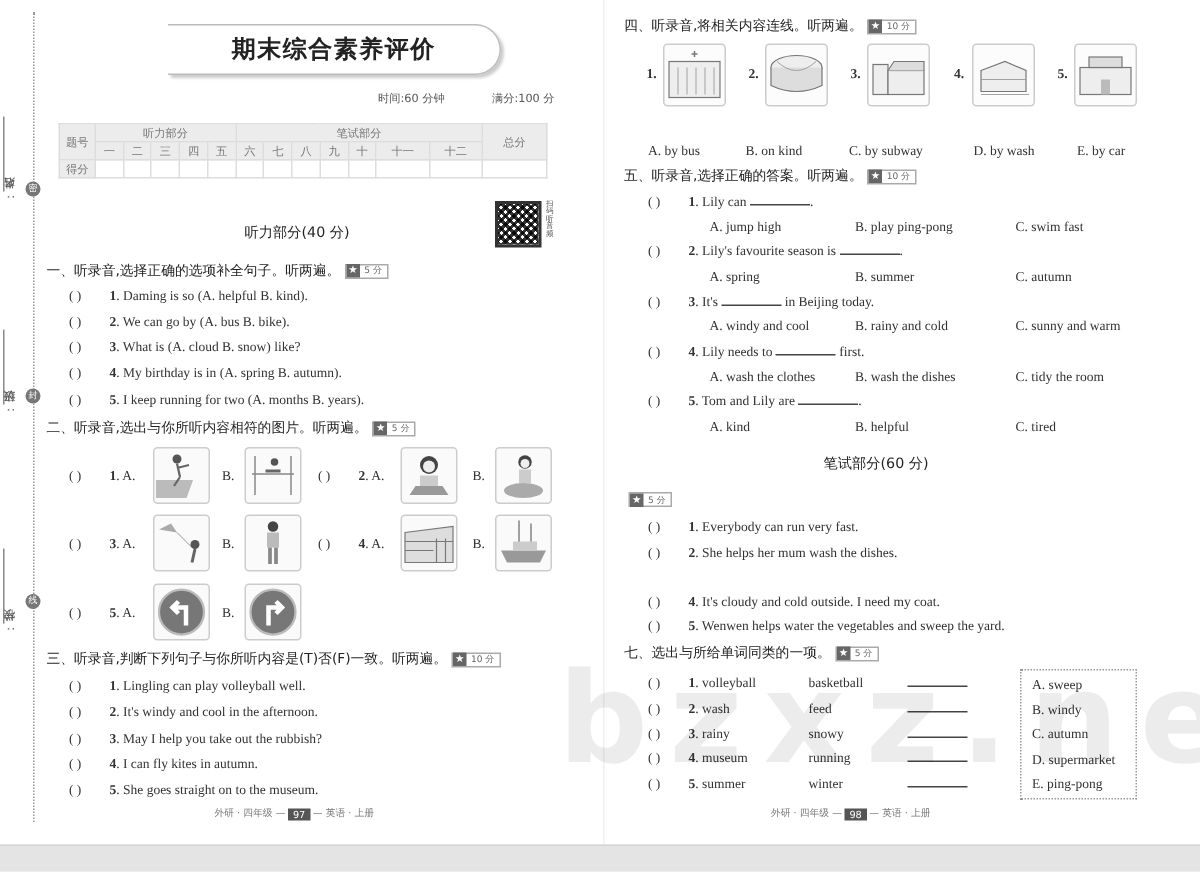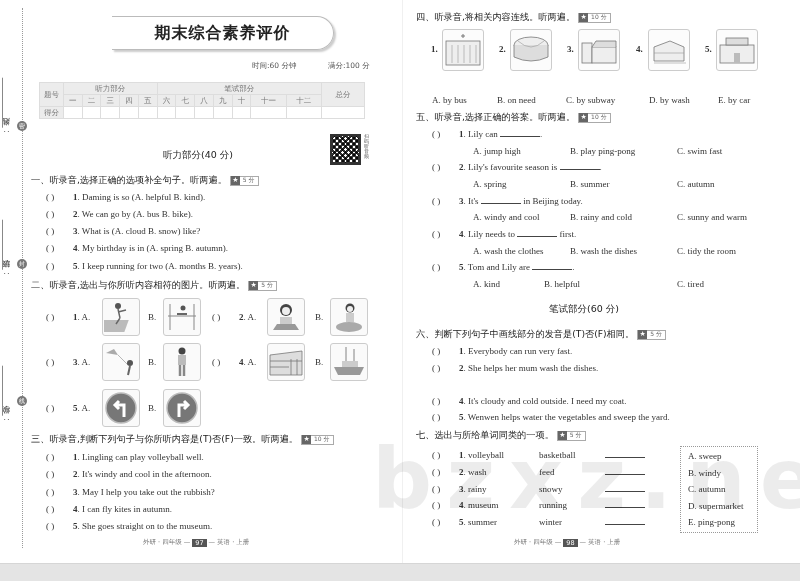--- a/index.html
+++ b/index.html
@@ -289,21 +289,21 @@
   <div class="bldg-num" style="left:705px">5.</div>
   <div class="bldg" style="left:716px">
       <svg viewBox="0 0 38 34">
         <rect x="2" y="12" width="34" height="18" fill="#eee" stroke="#777" stroke-width="0.8"></rect>
         <rect x="8" y="5" width="22" height="7" fill="#ddd" stroke="#777" stroke-width="0.8"></rect>
         <rect x="16" y="20" width="6" height="10" fill="#bbb"></rect>
       </svg>
     </div>
 
   <div class="line" style="left:432px;top:95px">A. by bus</div>
-  <div class="line" style="left:497px;top:95px">B. on need</div>
+  <div class="line" style="left:497px;top:95px">B. on kind</div>
   <div class="line" style="left:566px;top:95px">C. by subway</div>
   <div class="line" style="left:649px;top:95px">D. by wash</div>
   <div class="line" style="left:718px;top:95px">E. by car</div>
 
   <div class="q-head cjk" style="left:416px;top:111px">
     <span>五、听录音,选择正确的答案。听两遍。</span>
     <span class="badge">
         <span class="star">★</span>
         <span class="pts">10 分</span>
       </span>
@@ -324,27 +324,26 @@
   <div class="line" style="left:570px;top:212px">B. rainy and cold</div>
   <div class="line" style="left:677px;top:212px">C. sunny and warm</div>
 
   <div class="line" style="left:432px;top:229px"><span class="paren">(        )</span><b>4</b><span>. Lily needs to </span><span class="blank"></span><span> first.</span></div>
   <div class="line" style="left:473px;top:246px">A. wash the clothes</div>
   <div class="line" style="left:570px;top:246px">B. wash the dishes</div>
   <div class="line" style="left:677px;top:246px">C. tidy the room</div>
 
   <div class="line" style="left:432px;top:262px"><span class="paren">(        )</span><b>5</b><span>. Tom and Lily are </span><span class="blank"></span><span>.</span></div>
   <div class="line" style="left:473px;top:279px">A. kind</div>
-  <div class="line" style="left:544px;top:279px">B. helpful</div>
+  <div class="line" style="left:570px;top:279px">B. helpful</div>
   <div class="line" style="left:677px;top:279px">C. tired</div>
 
   <div class="section-title cjk" style="left:549px;top:303px">笔试部分(60 分)</div>
 
   <div class="q-head cjk" style="left:416px;top:328px">
-    <span>六、判断下列句子中画线部分的发音是(T)否(F)相同。</span>
     <span class="badge">
         <span class="star">★</span>
         <span class="pts">5 分</span>
       </span>
   </div>
   <div class="line" style="left:432px;top:346px"><span class="paren">(        )</span><b>1</b><span>. Everybody can run very fast.</span></div>
   <div class="line" style="left:432px;top:363px"><span class="paren">(        )</span><b>2</b><span>. She helps her mum wash the dishes.</span></div>
   <div class="line" style="left:432px;top:396px"><span class="paren">(        )</span><b>4</b><span>. It's cloudy and cold outside. I need my coat.</span></div>
   <div class="line" style="left:432px;top:412px"><span class="paren">(        )</span><b>5</b><span>. Wenwen helps water the vegetables and sweep the yard.</span></div>
 

